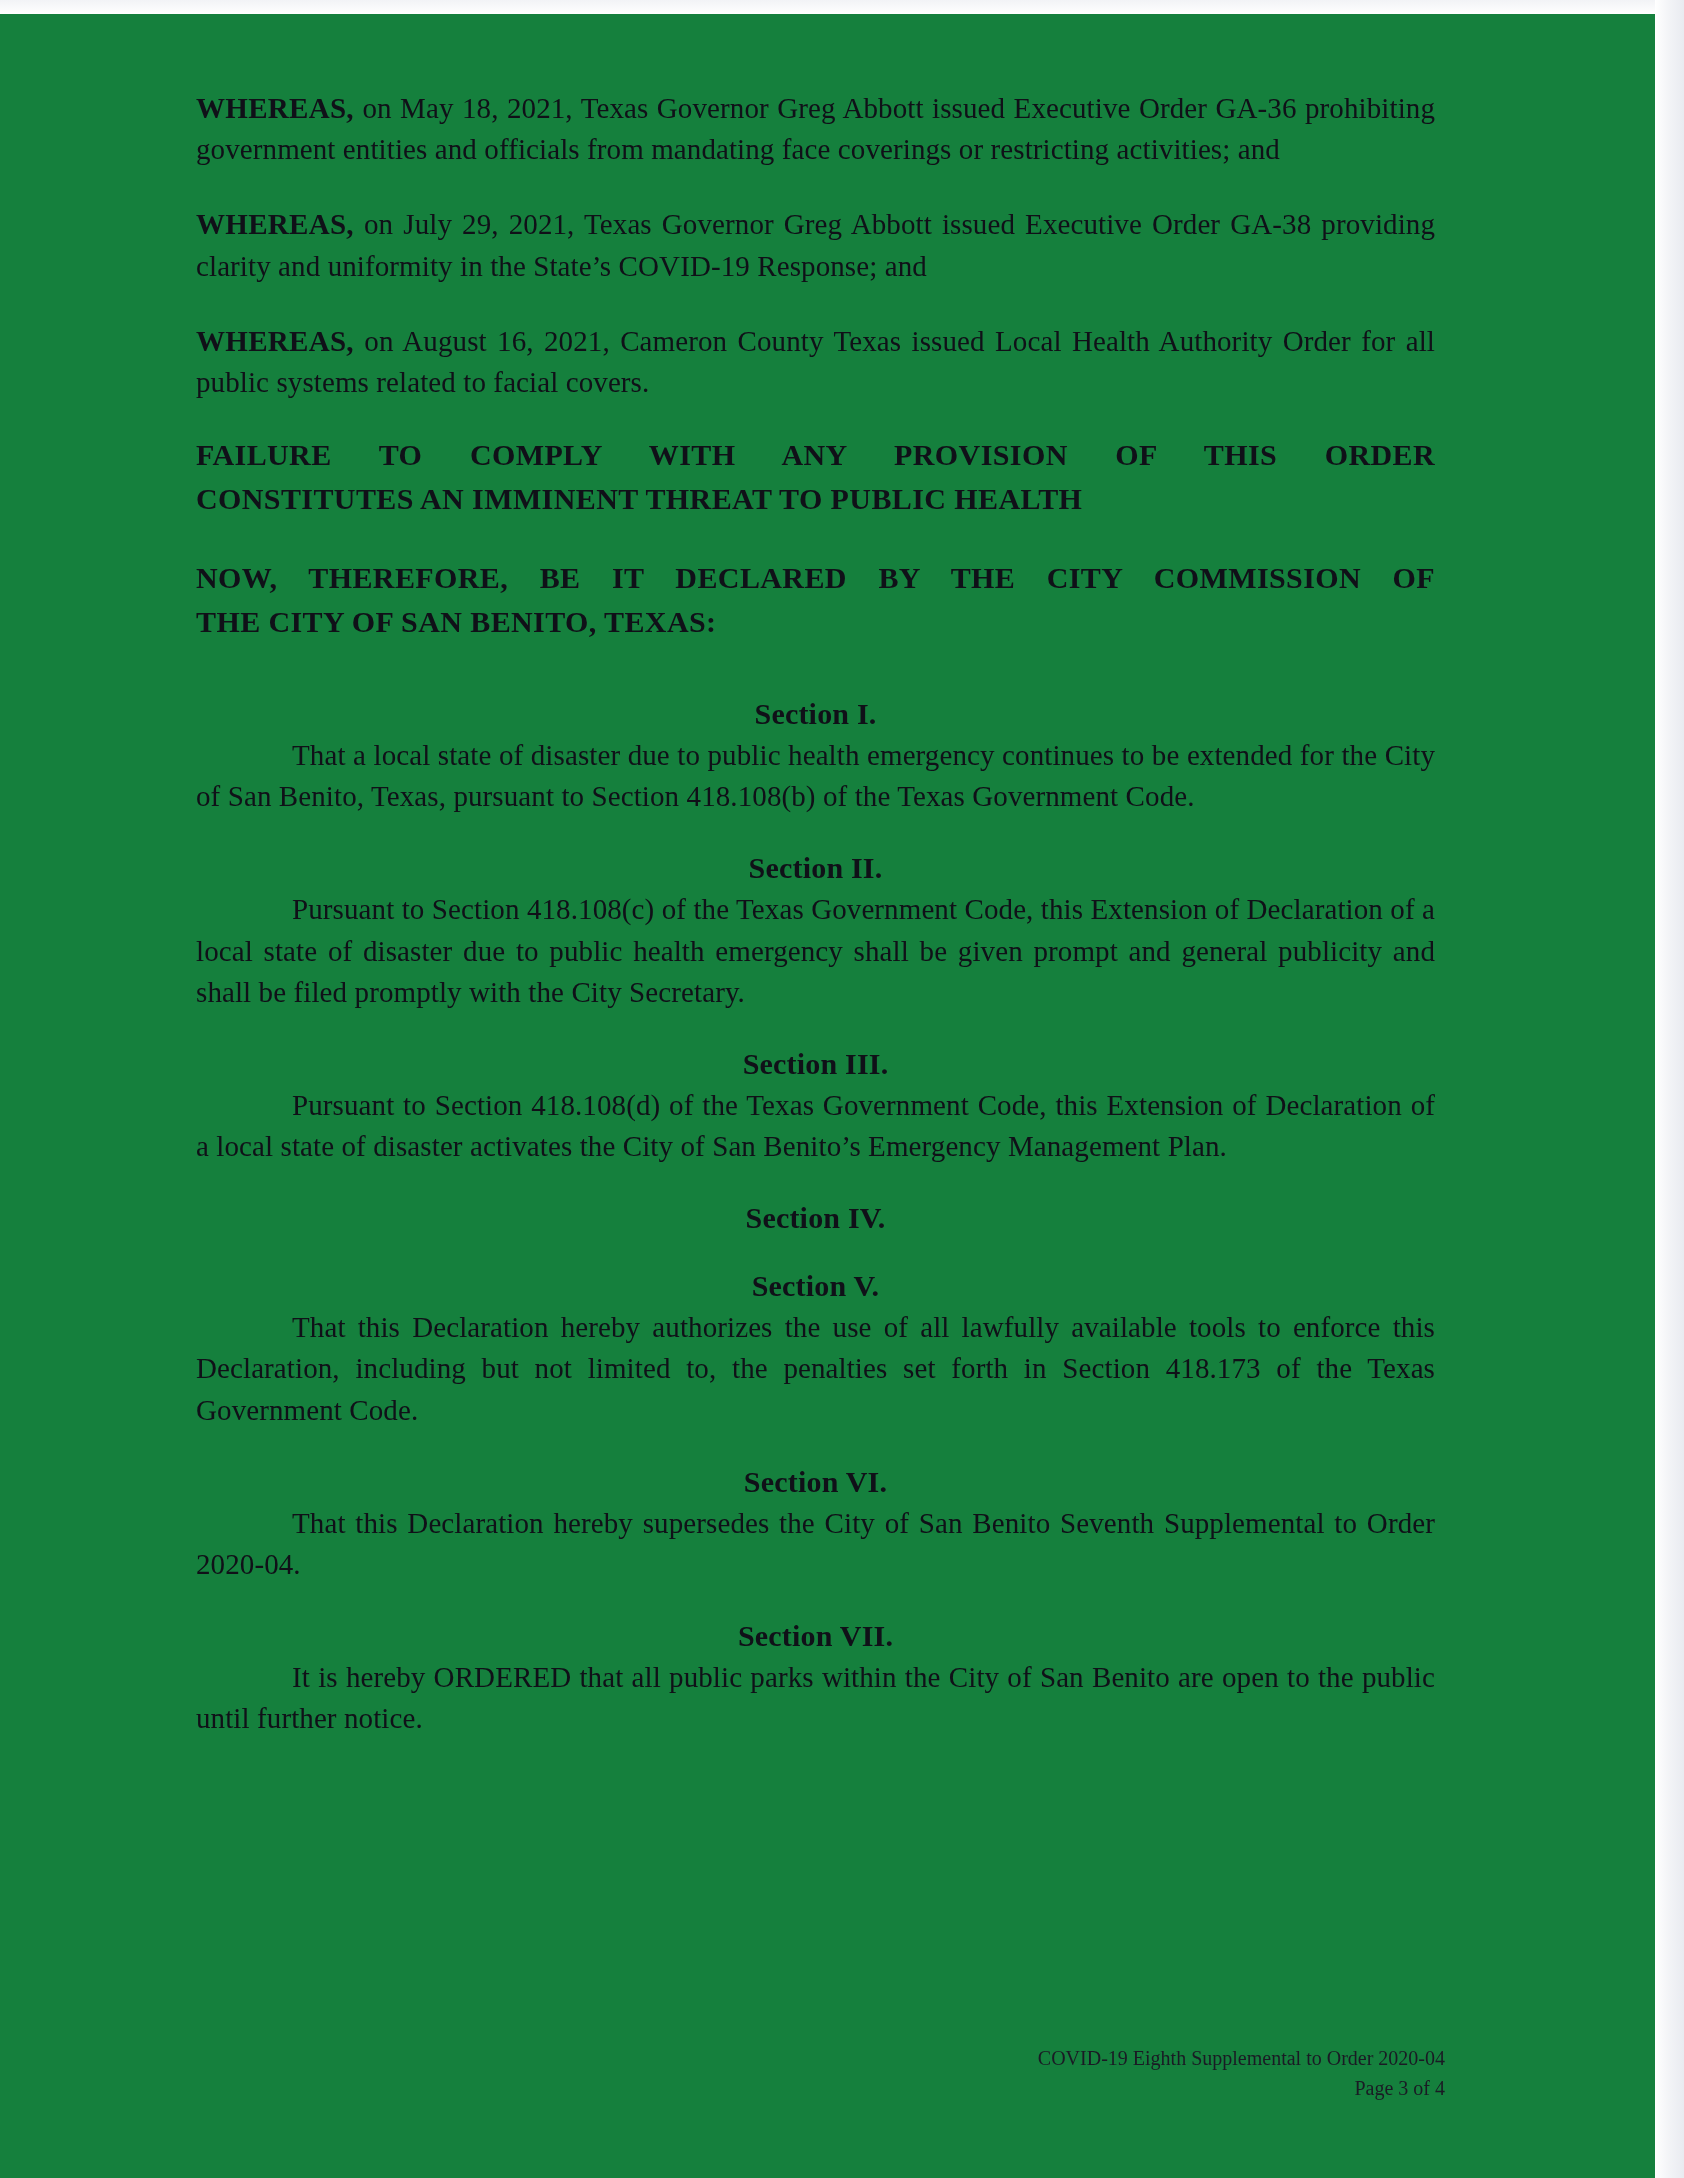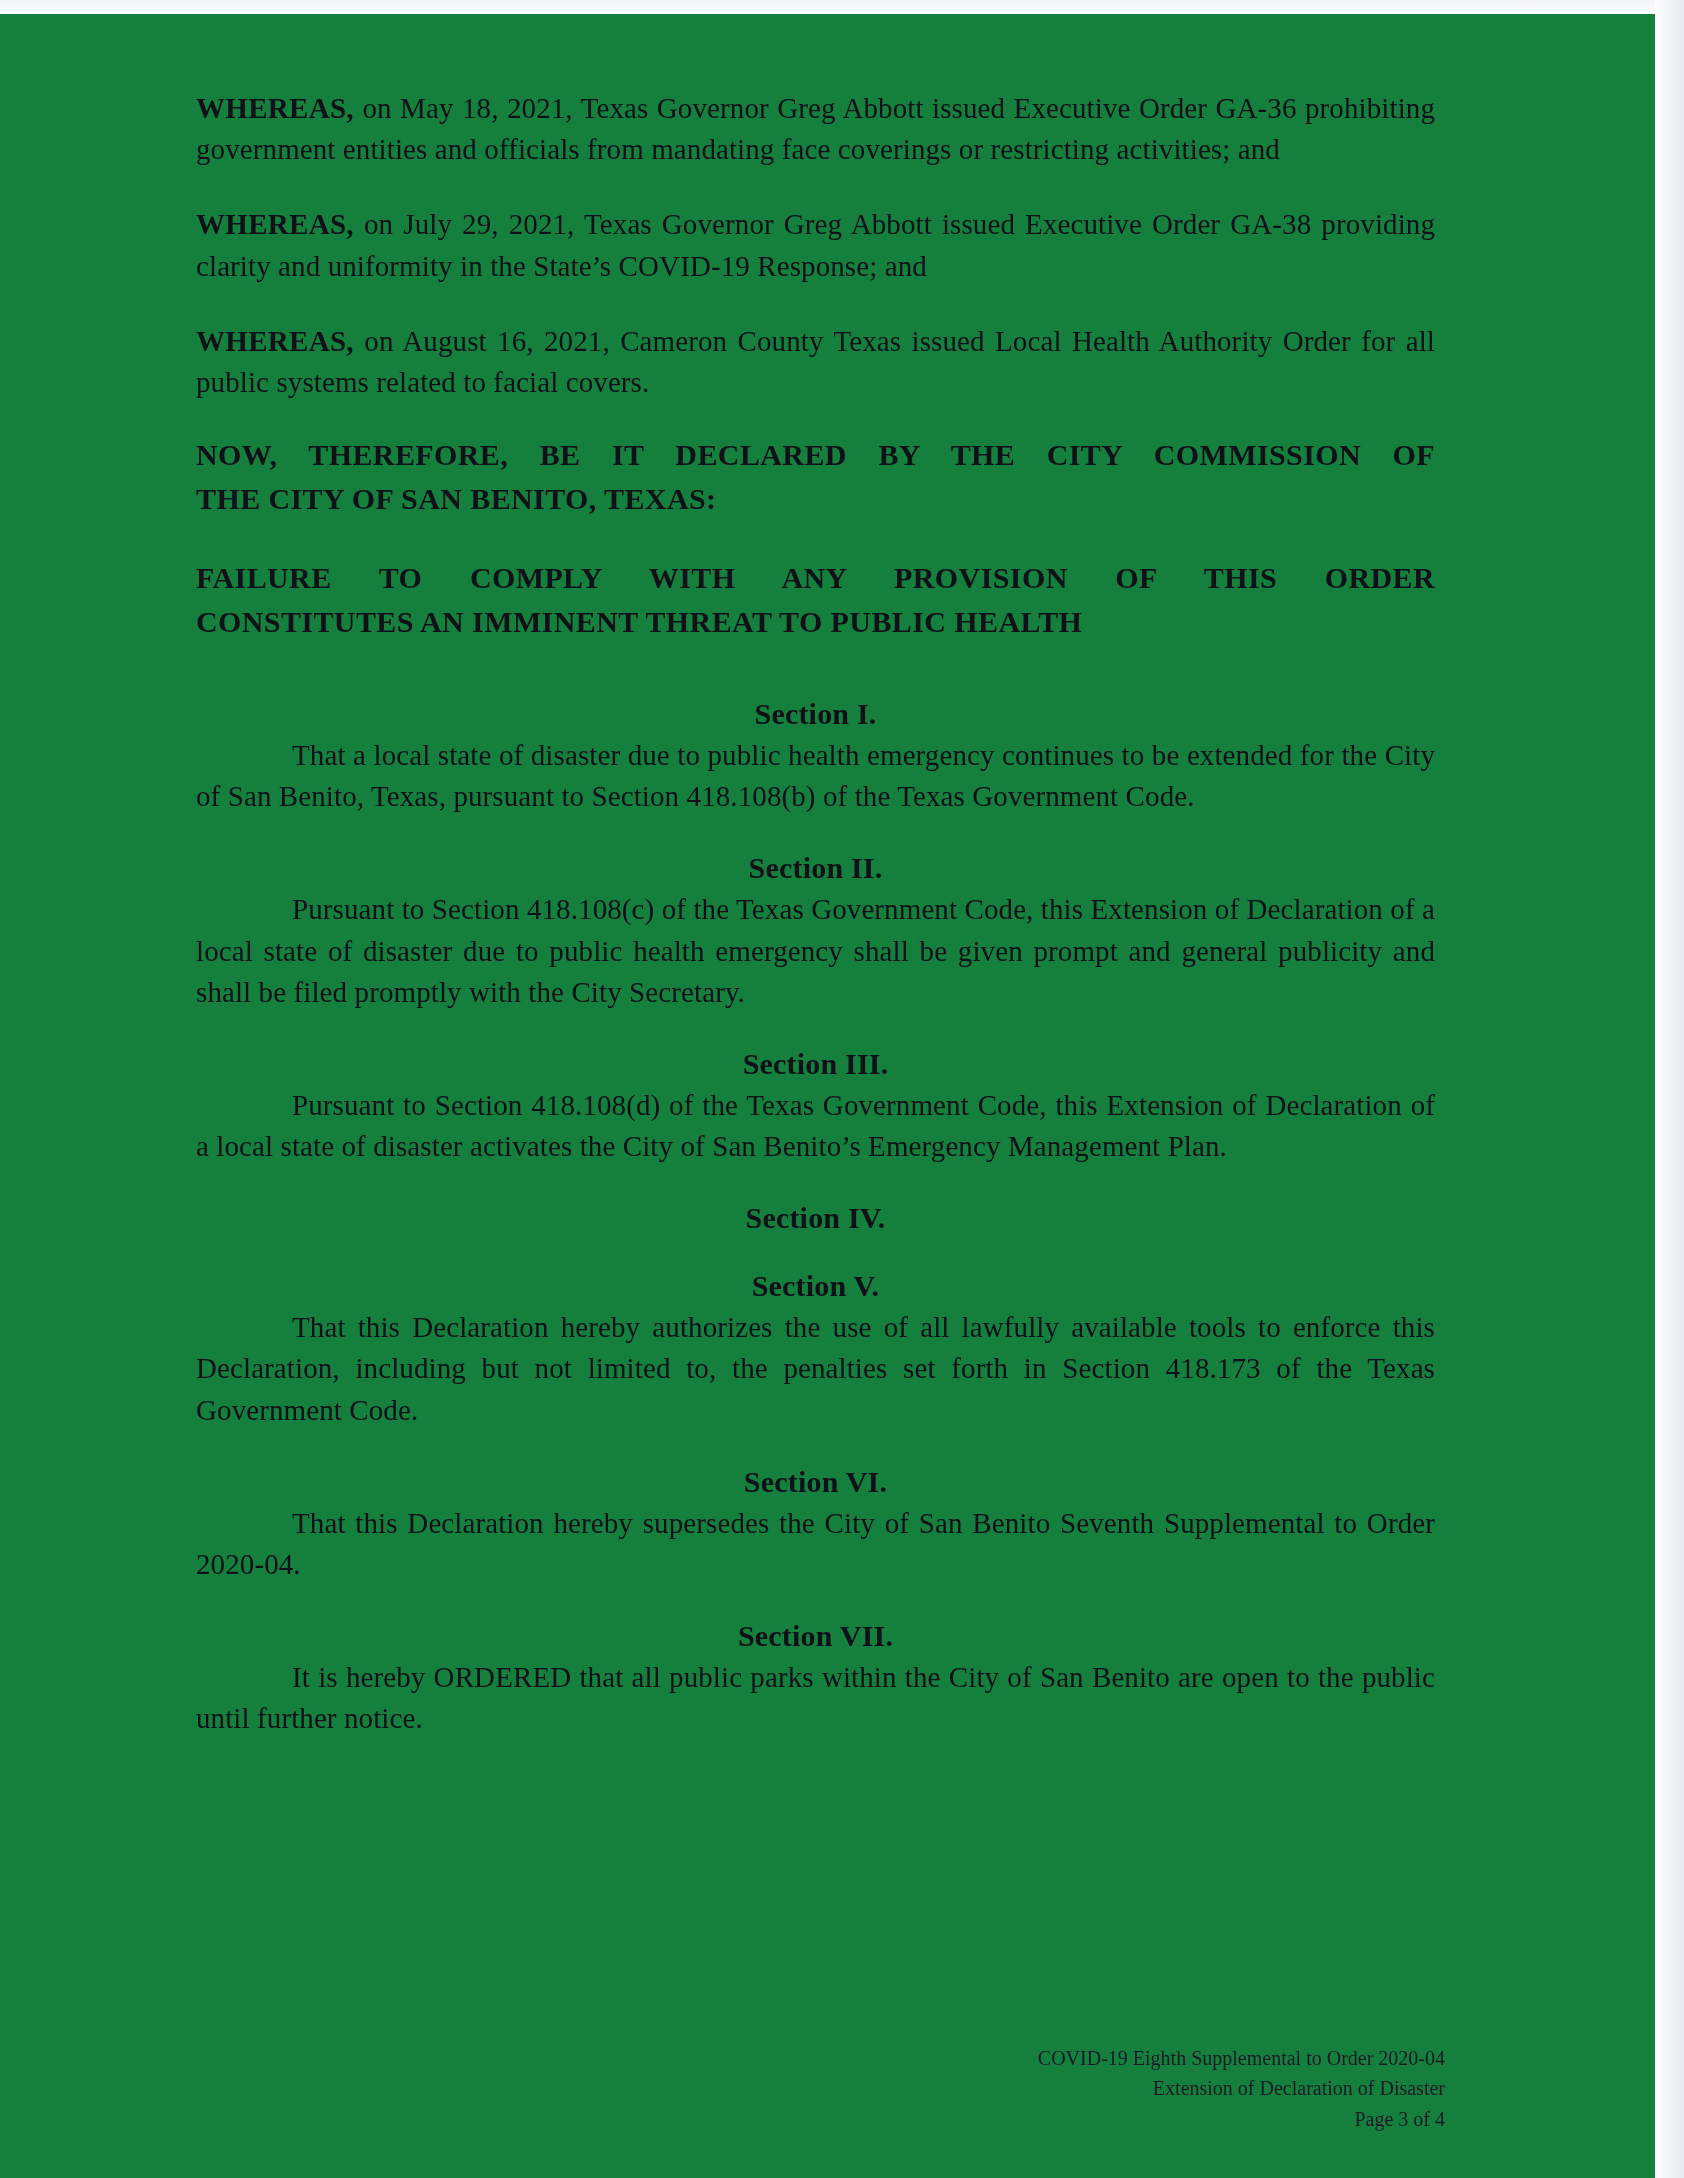--- a/index.html
+++ b/index.html
@@ -143,29 +143,29 @@
 
   <div class="content">
 
     <p class="para"><span class="lead">WHEREAS,</span><span> on May 18, 2021, Texas Governor Greg Abbott issued Executive Order GA-36 prohibiting government entities and officials from mandating face coverings or restricting activities; and</span></p>
 
     <p class="para"><span class="lead">WHEREAS,</span><span> on July 29, 2021, Texas Governor Greg Abbott issued Executive Order GA-38 providing clarity and uniformity in the State’s COVID-19 Response; and</span></p>
 
     <p class="para para-tight"><span class="lead">WHEREAS,</span><span> on August 16, 2021, Cameron County Texas issued Local Health Authority Order for all public systems related to facial covers.</span></p>
 
     <div class="declaration">
+      <span class="just-line">FAILURE TO COMPLY WITH ANY PROVISION OF THIS ORDER</span>
+      <span class="last-line">CONSTITUTES AN IMMINENT THREAT TO PUBLIC HEALTH</span>
+    </div>
+
+    <div class="declaration">
       <span class="just-line">NOW, THEREFORE, BE IT DECLARED BY THE CITY COMMISSION OF</span>
       <span class="last-line">THE CITY OF SAN BENITO, TEXAS:</span>
     </div>
 
-    <div class="declaration">
-      <span class="just-line">FAILURE TO COMPLY WITH ANY PROVISION OF THIS ORDER</span>
-      <span class="last-line">CONSTITUTES AN IMMINENT THREAT TO PUBLIC HEALTH</span>
-    </div>
-
     <div class="gap-after-declaration"></div>
 
     <div class="section-block">
       <div class="section-heading">Section I.</div>
       <p class="para para-indent" style="margin-bottom:0">That a local state of disaster due to public health emergency continues to be extended for the City of San Benito, Texas, pursuant to Section 418.108(b) of the Texas Government Code.</p>
     </div>
 
     <div class="section-block">
       <div class="section-heading">Section II.</div>
       <p class="para para-indent" style="margin-bottom:0">Pursuant to Section 418.108(c) of the Texas Government Code, this Extension of Declaration of a local state of disaster due to public health emergency shall be given prompt and general publicity and shall be filed promptly with the City Secretary.</p>
@@ -192,18 +192,17 @@
 
     <div class="section-block">
       <div class="section-heading">Section VII.</div>
       <p class="para para-indent" style="margin-bottom:0">It is hereby ORDERED that all public parks within the City of San Benito are open to the public until further notice.</p>
     </div>
 
   </div>
 
   <div class="footer">
     <div>COVID-19 Eighth Supplemental to Order 2020-04</div>
-    <div>Extension of Declaration of Disaster</div>
     <div>Page 3 of 4</div>
   </div>
 
 </div>
 
 
 </body></html>

